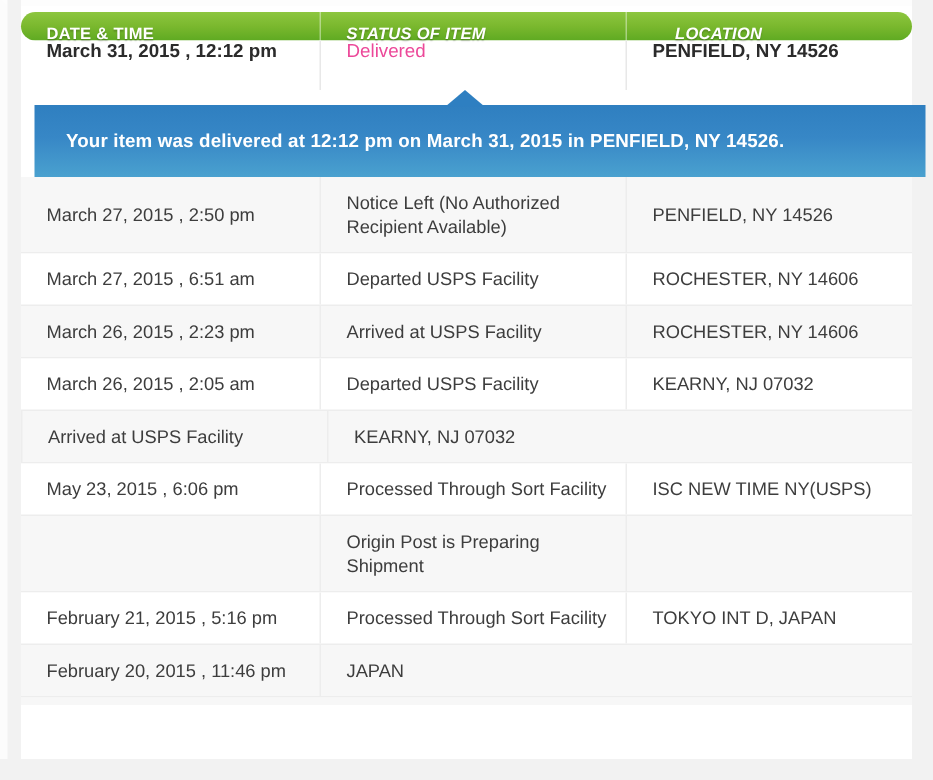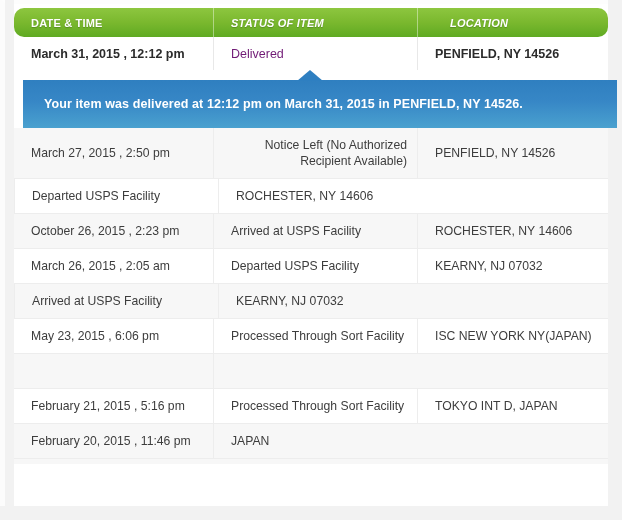--- a/index.html
+++ b/index.html
@@ -56,21 +56,21 @@
     left: 14px;
     top: 8px;
     width: 594px;
     background: #ffffff;
     border-collapse: collapse;
   }
 
   
   .thead-row {
     display: flex;
-    height: 29px;
+    height: 19px;
     background: linear-gradient(to bottom, #8dc63f 0%, #7ab82e 50%, #5faa22 100%);
     border-radius: 10px;
   }
   .th {
     display: flex;
     align-items: center;
     box-sizing: border-box;
     color: #ffffff;
     font-size: 11px;
     font-weight: bold;
@@ -88,36 +88,35 @@
   }
 
   
   .row-first {
     display: flex;
     background: #ffffff;
     height: 33px;
   }
   .row-first .cell {
     display: flex;
-    align-items: center;
     box-sizing: border-box;
     padding-left: 17px;
     height: 33px;
     font-size: 12.5px;
   }
   .row-first .cell.col-status,
   .row-first .cell.col-loc {
     border-left: 1px solid #e8e8e8;
   }
   .txt-bold-dark {
     color: #2b2b2b;
     font-weight: bold;
   }
   .status-link {
-    color: #701a75;
+    color: #ec4899;
     font-weight: normal;
     font-size: 12.5px;
     text-decoration: none;
     cursor: pointer;
   }
 
   
   .banner-wrap {
     position: relative;
     height: 58px;
@@ -152,21 +151,21 @@
     font-weight: bold;
     letter-spacing: 0.1px;
   }
 
   
   .hist-row {
     display: flex;
     border-bottom: 1px solid #ededed;
     min-height: 34px;
   }
-  .hist-row.alt  { background: #f7f7f7; text-align: right; }
+  .hist-row.alt  { background: #f7f7f7; }
   .hist-row.base { background: #ffffff; }
   .hist-row .cell {
     box-sizing: border-box;
     padding: 9px 10px 9px 17px;
     font-size: 12.2px;
     color: #3d3d3d;
     line-height: 16px;
     display: flex;
     align-items: center;
   }
@@ -230,30 +229,33 @@
             <span class="cell-text">March 27, 2015 , 2:50 pm</span>
           </div>
           <div class="cell col-status">
             <span class="cell-text">Notice Left (No Authorized Recipient Available)</span>
           </div>
           <div class="cell col-loc">
             <span class="cell-text">PENFIELD, NY 14526</span>
           </div>
         </div>
         <div class="hist-row base">
+          <div class="cell col-date">
+            <span class="cell-text">March 27, 2015 , 6:51 am</span>
+          </div>
           <div class="cell col-status">
             <span class="cell-text">Departed USPS Facility</span>
           </div>
           <div class="cell col-loc">
             <span class="cell-text">ROCHESTER, NY 14606</span>
           </div>
         </div>
         <div class="hist-row alt">
           <div class="cell col-date">
-            <span class="cell-text">October 26, 2015 , 2:23 pm</span>
+            <span class="cell-text">March 26, 2015 , 2:23 pm</span>
           </div>
           <div class="cell col-status">
             <span class="cell-text">Arrived at USPS Facility</span>
           </div>
           <div class="cell col-loc">
             <span class="cell-text">ROCHESTER, NY 14606</span>
           </div>
         </div>
         <div class="hist-row base">
           <div class="cell col-date">
@@ -275,26 +277,29 @@
           </div>
         </div>
         <div class="hist-row base">
           <div class="cell col-date">
             <span class="cell-text">May 23, 2015 , 6:06 pm</span>
           </div>
           <div class="cell col-status">
             <span class="cell-text">Processed Through Sort Facility</span>
           </div>
           <div class="cell col-loc">
-            <span class="cell-text">ISC NEW YORK NY(JAPAN)</span>
+            <span class="cell-text">ISC NEW TIME NY(USPS)</span>
           </div>
         </div>
         <div class="hist-row alt">
           <div class="cell col-date">
             <span class="cell-text"></span>
+          </div>
+          <div class="cell col-status">
+            <span class="cell-text">Origin Post is Preparing Shipment</span>
           </div>
           <div class="cell col-loc">
             <span class="cell-text"></span>
           </div>
         </div>
         <div class="hist-row base">
           <div class="cell col-date">
             <span class="cell-text">February 21, 2015 , 5:16 pm</span>
           </div>
           <div class="cell col-status">

